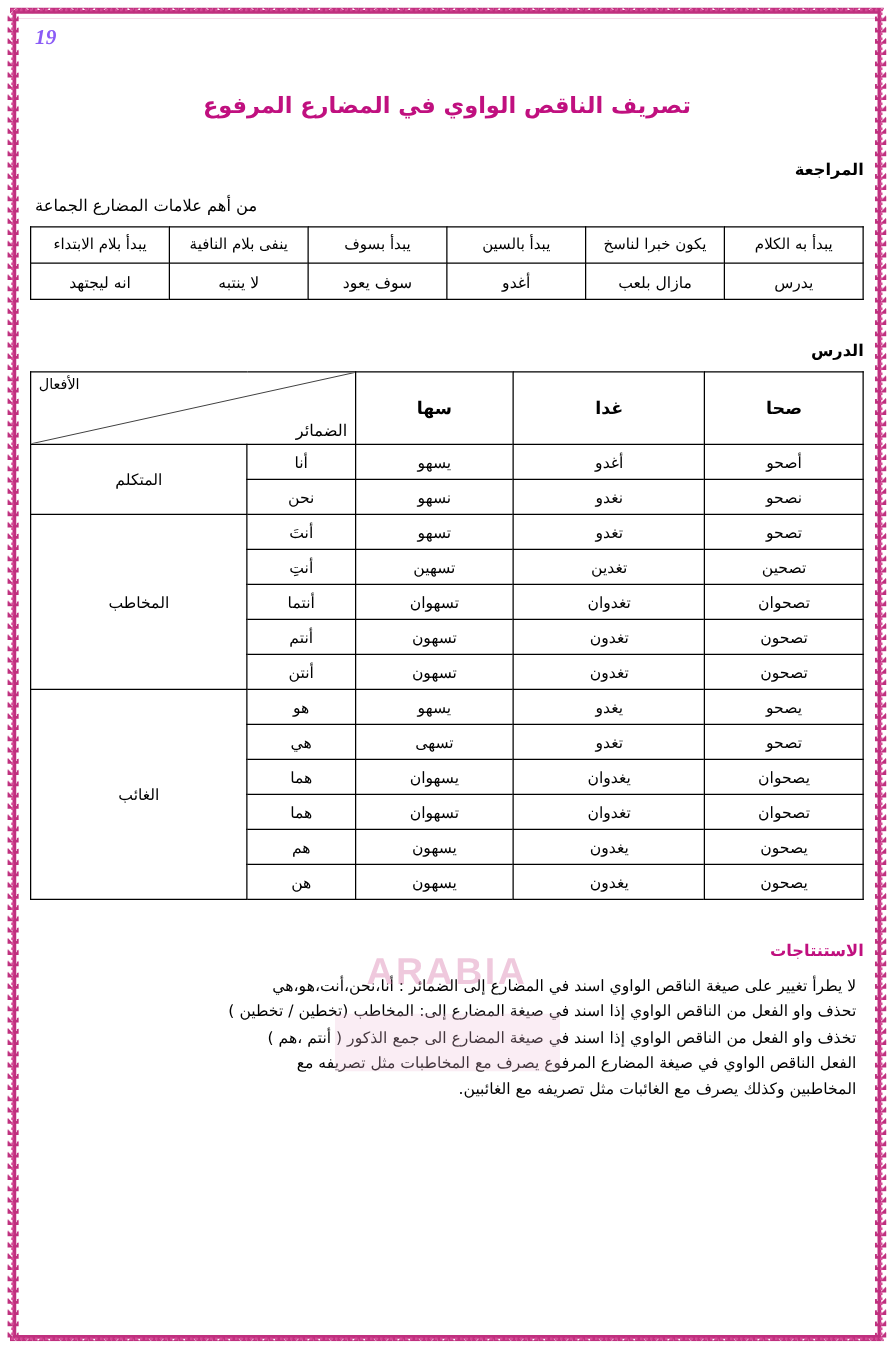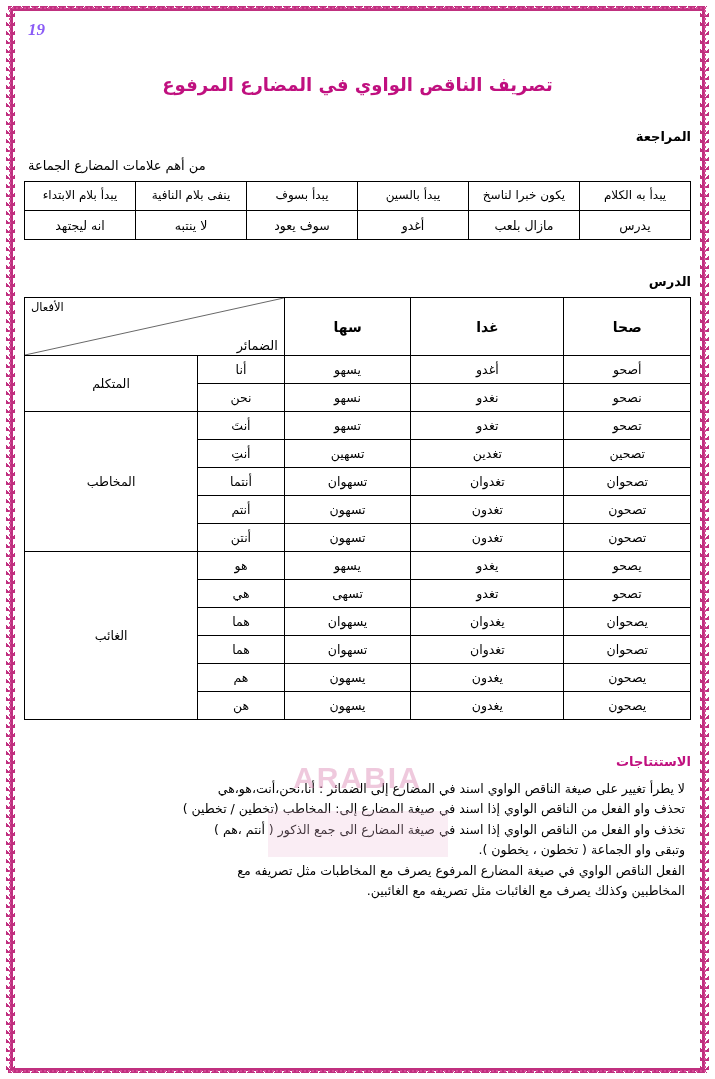--- a/index.html
+++ b/index.html
@@ -360,19 +360,18 @@
           </tr>
         </tbody>
       </table>
     </div>
 
     <div class="section-label pink">الاستنتاجات</div>
     <div class="concl">
       <p>لا يطرأ تغيير على صيغة الناقص الواوي اسند في المضارع إلى الضمائر : أنا،نحن،أنت،هو،هي</p>
       <p>تحذف واو الفعل من الناقص الواوي إذا اسند في صيغة المضارع إلى: المخاطب (تخطين / تخطين )</p>
       <p>تخذف واو الفعل من الناقص الواوي إذا اسند في صيغة المضارع الى جمع الذكور ( أنتم ،هم )</p>
-      <p>وتبقى واو الجماعة ( تخطون ، يخطون ).</p>
       <p>الفعل الناقص الواوي في صيغة المضارع المرفوع يصرف مع المخاطبات مثل تصريفه مع</p>
       <p>المخاطبين وكذلك يصرف مع الغائبات مثل تصريفه مع الغائبين.</p>
     </div>
 
   </div>
 </div>
 
 </body></html>

